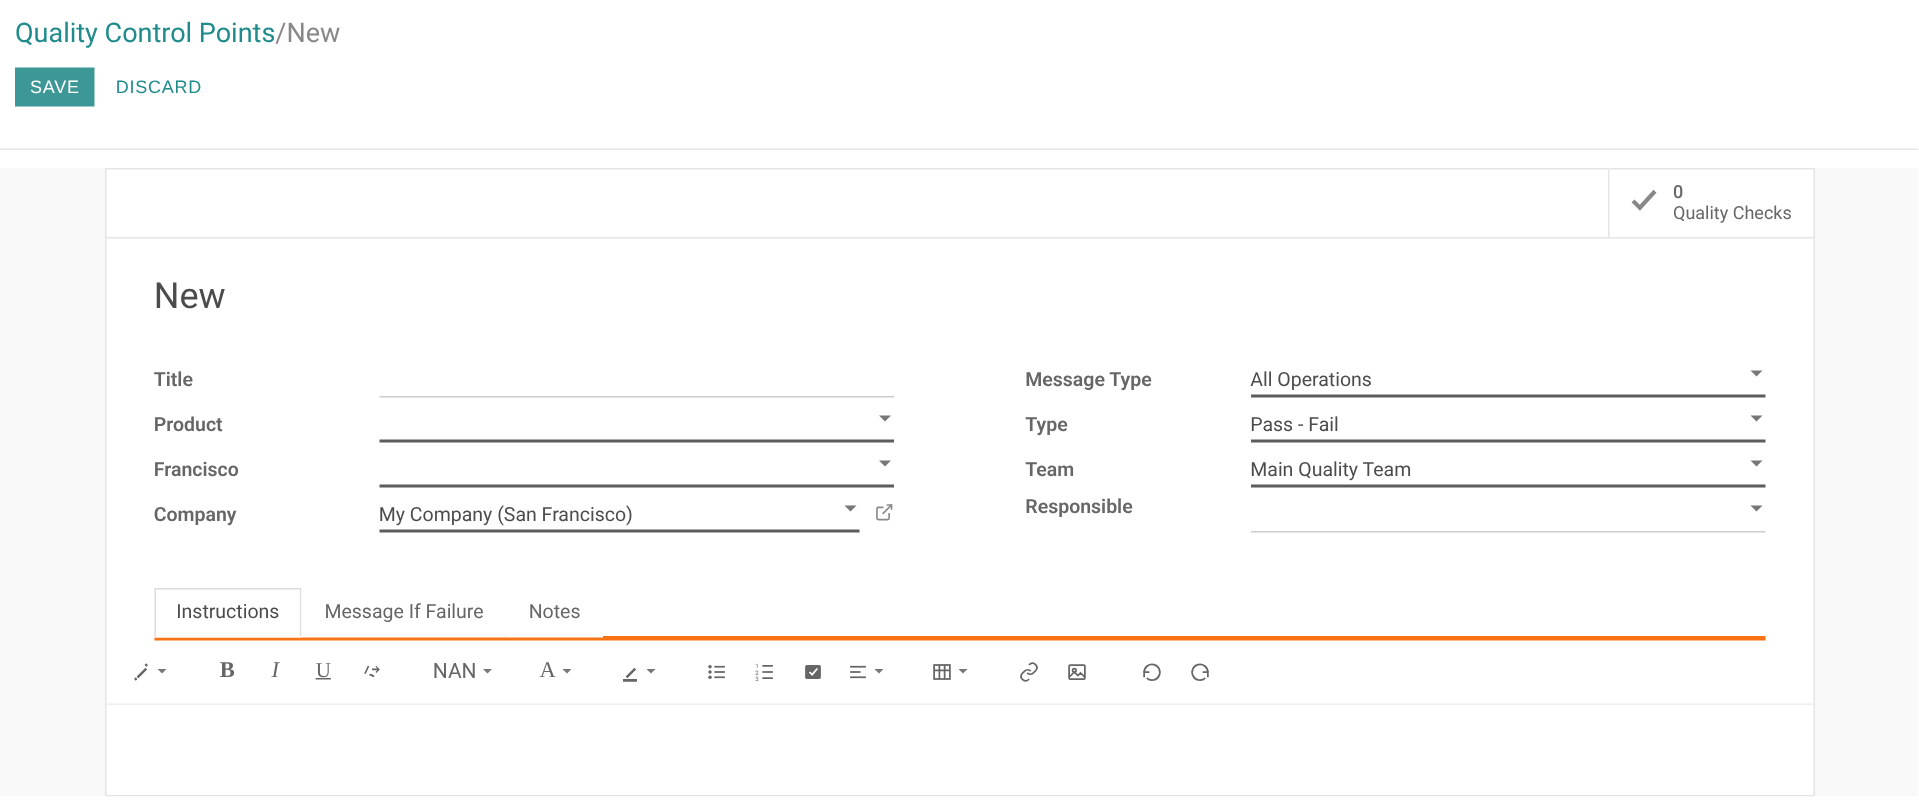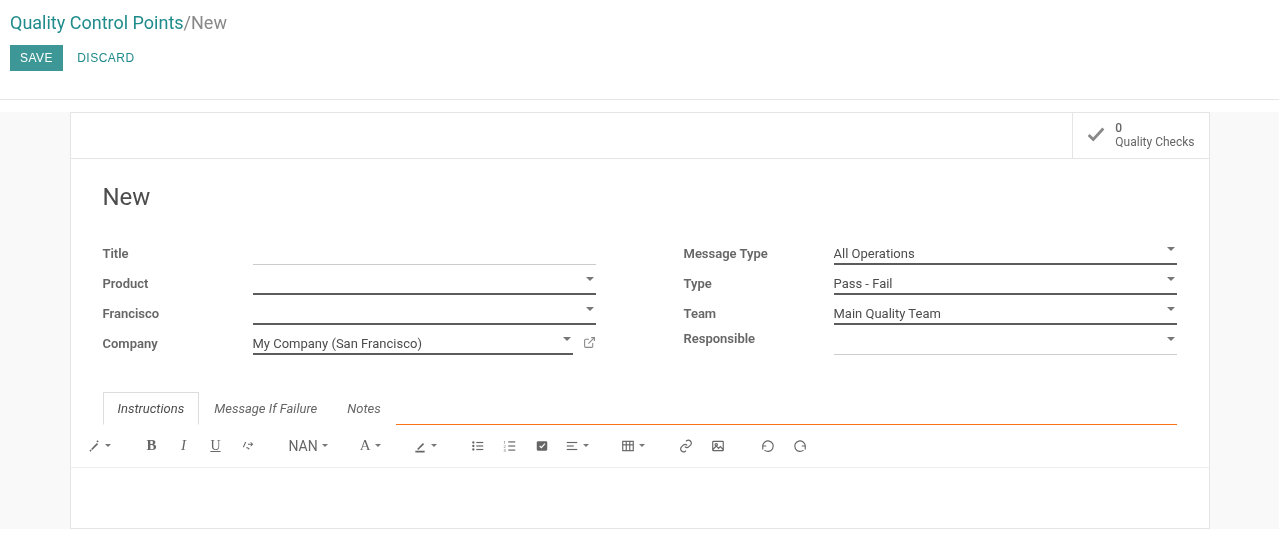--- a/index.html
+++ b/index.html
@@ -27,21 +27,21 @@
   .form-grid { display: flex; gap: 88px; }
   .form-col { flex: 1; }
   .form-row { display: flex; align-items: center; min-height: 30px; }
   .form-label { width: 150px; flex-shrink: 0; font-weight: 600; color: #666; font-size: 13px; }
   .form-field { flex: 1; position: relative; border-bottom: 1px solid #ccc; min-height: 22px; display: flex; align-items: flex-end; padding-bottom: 2px; }
   .form-field.required { border-bottom: 2px solid #5c5c5c; }
   .form-field input { border: none; outline: none; width: 100%; font-size: 13px; background: transparent; color: #4c4c4c; }
   .form-field .value { font-size: 13px; color: #4c4c4c; }
   .caret { position: absolute; right: 2px; top: 4px; width: 0; height: 0; border-left: 4px solid transparent; border-right: 4px solid transparent; border-top: 4px solid #777; cursor: pointer; }
   .ext-link { margin-left: 10px; color: #888; cursor: pointer; }
-  .tabs { display: flex; margin-top: 32px; border-bottom: 1px solid #f97316; font-style: italic; }
+  .tabs { display: flex; margin-top: 32px; border-bottom: 3px solid #f97316; }
   .tab { padding: 8px 14px; font-size: 13px; color: #666; cursor: pointer; border: 1px solid transparent; border-bottom: none; background: #fff; position: relative; top: 1px; }
   .tab.active { border: 1px solid #ddd; border-bottom: 1px solid #fff; color: #4c4c4c; }
   .toolbar { display: flex; align-items: center; gap: 6px; padding: 8px 12px; border-bottom: 1px solid #eee; color: #666; flex-wrap: wrap; }
   .tb-btn { display: inline-flex; align-items: center; justify-content: center; min-width: 26px; height: 26px; cursor: pointer; color: #666; font-size: 13px; padding: 0 4px; }
   .tb-btn svg { width: 14px; height: 14px; }
   .tb-sep { width: 12px; }
   .tb-caret { width: 0; height: 0; border-left: 3px solid transparent; border-right: 3px solid transparent; border-top: 3px solid #777; margin-left: 4px; }
   .bold { font-weight: bold; font-family: Georgia, serif; font-size: 15px; }
   .italic { font-style: italic; font-family: Georgia, serif; font-size: 15px; }
   .underline { text-decoration: underline; font-family: Georgia, serif; font-size: 14px; }

